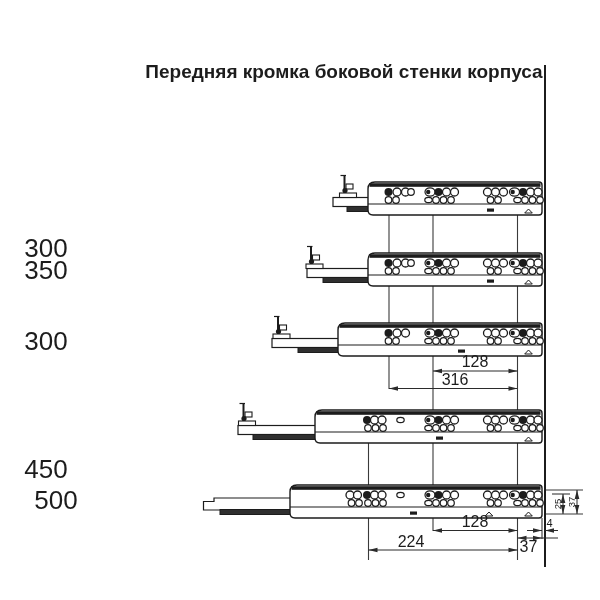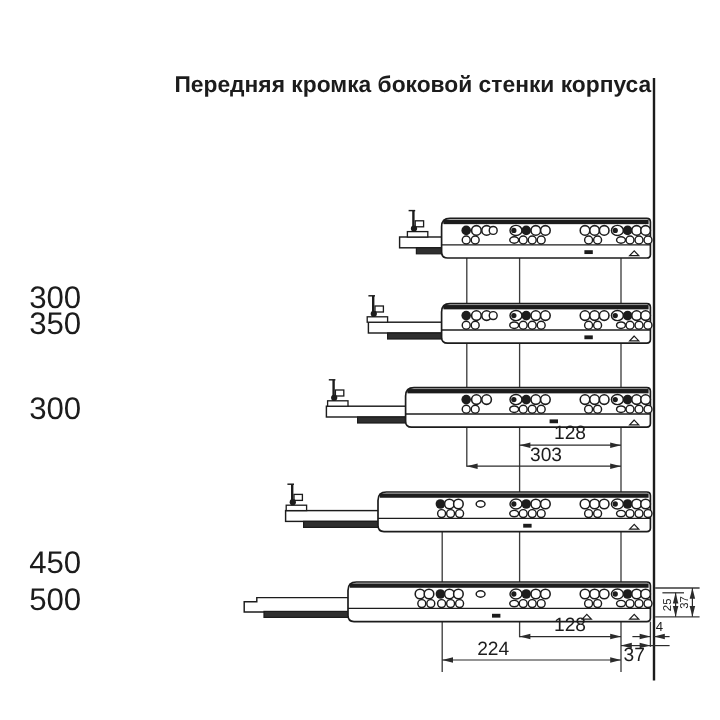--- a/index.html
+++ b/index.html
@@ -285,23 +285,23 @@
         <path d="M 528.5 512 L 524.7 516 L 532.3 516 Z" fill="#fff" stroke-width="1"></path>
       </g>
     </svg>
 
   <div class="lbl title" id="title" style="left: 344px; top: 72px;">Передняя кромка боковой стенки корпуса</div>
 
   <div class="lbl size-label" id="slbl0" style="left: 46px; top: 200px; margin-top: 48px;">300</div>
   <div class="lbl size-label" id="slbl1" style="left: 46px; top: 270px; text-align: right;">350</div>
   <div class="lbl size-label" id="slbl2" style="left: 46px; top: 341px;">300</div>
   <div class="lbl size-label" id="slbl3" style="left: 46px; top: 422px; margin-top: 47px;">450</div>
-  <div class="lbl size-label" id="slbl4" style="left: 46px; top: 500px;">500</div>
+  <div class="lbl size-label" id="slbl4" style="left: 56px; top: 500px;">500</div>
 
   <div class="lbl dim-label" id="dlbl0" style="left: 475px; top: 362px;">128</div>
-  <div class="lbl dim-label" id="dlbl1" style="left: 455px; top: 380px;">303</div>
+  <div class="lbl dim-label" id="dlbl1" style="left: 455px; top: 380px;">316</div>
   <div class="lbl dim-label" id="dlbl2" style="left: 475px; top: 522px;">128</div>
   <div class="lbl dim-label" id="dlbl3" style="left: 411px; top: 542px;">224</div>
   <div class="lbl dim-label" id="dlbl4" style="left: 528.5px; top: 547px;">37</div>
   <div class="lbl dim-label small" id="dlbl5" style="left: 549.5px; top: 522.5px;">4</div>
   <div class="lbl dim-label vert" id="dlbl6" style="left: 556.5px; top: 504px;">25</div>
   <div class="lbl dim-label vert" id="dlbl7" style="left: 570.5px; top: 502px;">37</div>
 </div>
 
 </body></html>

